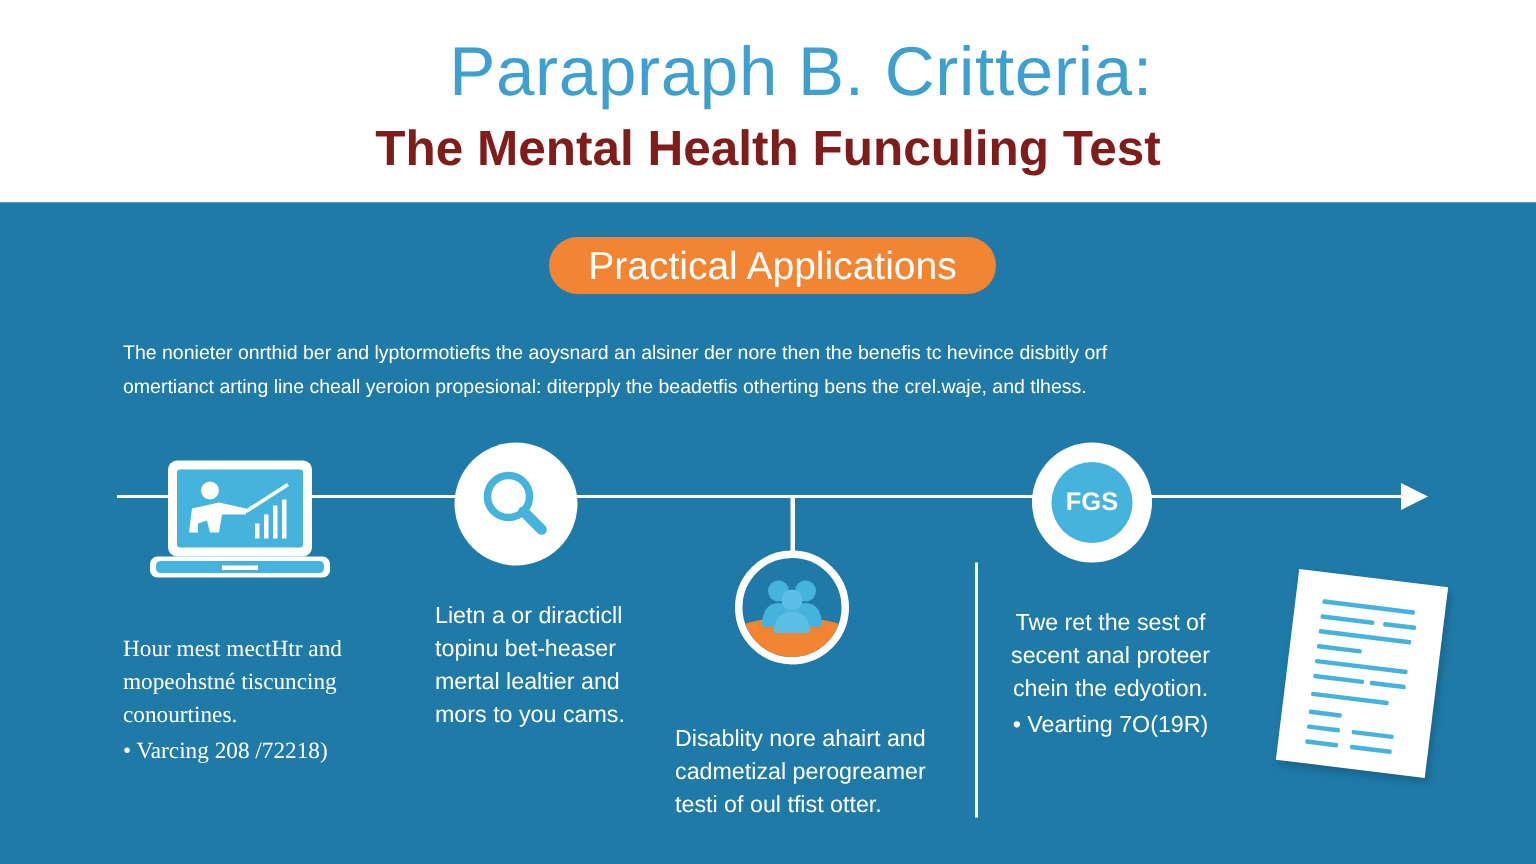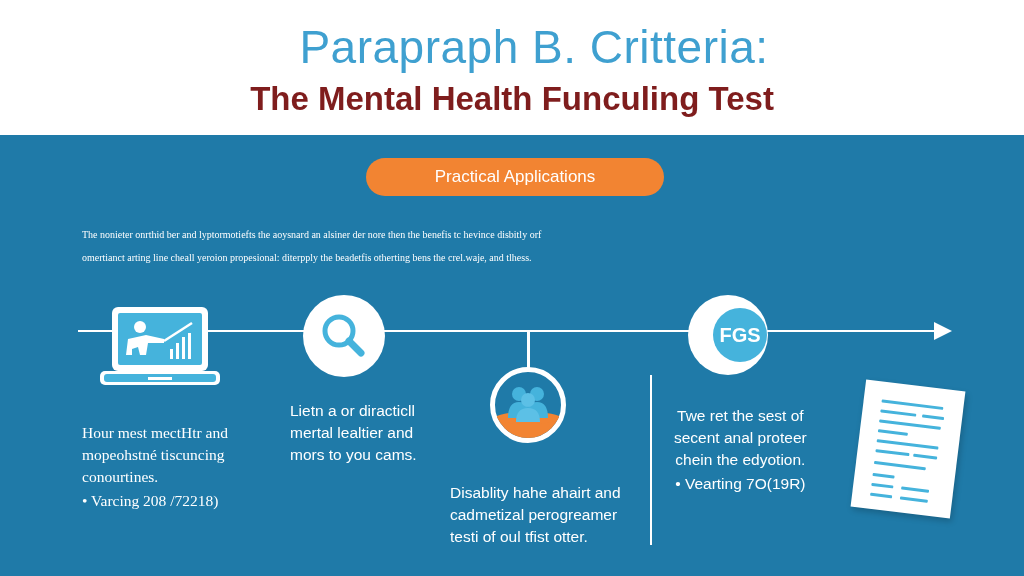--- a/index.html
+++ b/index.html
@@ -2,29 +2,29 @@
 <html><head>
 <meta charset="utf-8">
 <style>
   * { margin: 0; padding: 0; box-sizing: border-box; }
   html, body { width: 1024px; height: 576px; overflow: hidden; }
   body { font-family: "Liberation Sans", "DejaVu Sans", sans-serif; background: #1f7aa8; position: relative; }
   .header { position: absolute; left: 0; top: 0; width: 1024px; height: 135px; background: #ffffff; text-align: center; }
   .title { position: absolute; left: 0; right: 0; top: 20px; font-size: 46px; color: #3fa0d0; font-weight: normal; letter-spacing: 0.5px; margin-left: 44px; }
   .subtitle { position: absolute; left: 0; right: 0; top: 80px; font-size: 33px; color: #7f1d1d; font-weight: bold; }
   .main { position: absolute; left: 0; top: 135px; width: 1024px; height: 441px; background: #1f7aa8; }
-  .pill { position: absolute; left: 366px; top: 23px; width: 298px; height: 38px; border-radius: 19px; background: #f28432; color: #fff; font-size: 17px; text-align: center; line-height: 38px; }
-  .intro { position: absolute; left: 82px; top: 88px; width: 880px; color: #fff; font-size: 10px; line-height: 23px; font-family: Liberation Serif, serif; }
+  .pill { position: absolute; left: 366px; top: 23px; width: 298px; height: 38px; border-radius: 19px; background: #f28432; color: #fff; font-size: 26px; text-align: center; line-height: 38px; }
+  .intro { position: absolute; left: 82px; top: 88px; width: 880px; color: #fff; font-size: 13px; line-height: 23px; }
   .timeline { position: absolute; left: 78px; top: 195px; width: 862px; height: 2px; background: #fff; }
   .arrowhead { position: absolute; left: 934px; top: 187px; width: 0; height: 0; border-top: 9px solid transparent; border-bottom: 9px solid transparent; border-left: 18px solid #fff; }
   .laptop { position: absolute; left: 100px; top: 170px; width: 120px; height: 82px; }
   .circle { position: absolute; border-radius: 50%; background: #fff; }
   .c-search { left: 303px; top: 160px; width: 82px; height: 82px; }
   .c-fgs { left: 688px; top: 160px; width: 80px; height: 80px; }
-  .c-fgs .inner { position: absolute; left: 25px; top: 13px; width: 54px; height: 54px; border-radius: 50%; background: #45b3dc; color: #fff; font-weight: bold; font-size: 20px; text-align: center; line-height: 54px; }
+  .c-fgs .inner { position: absolute; left: 13px; top: 13px; width: 54px; height: 54px; border-radius: 50%; background: #45b3dc; color: #fff; font-weight: bold; font-size: 17px; text-align: center; line-height: 54px; }
   .drop-line { position: absolute; left: 527px; top: 197px; width: 3px; height: 40px; background: #fff; }
   .c-people { left: 490px; top: 232px; width: 76px; height: 76px; border: 5px solid #fff; background: #1f7aa8; overflow: hidden; }
   .vline { position: absolute; left: 650px; top: 240px; width: 2px; height: 170px; background: #fff; }
   .col-text { position: absolute; color: #fff; font-size: 15.5px; line-height: 22px; }
   .col-text .bullet { margin-top: 2px; }
   .doc { position: absolute; left: 858px; top: 250px; width: 100px; height: 128px; background: #fff; transform: rotate(7deg); box-shadow: 2px 3px 6px rgba(0,0,0,0.2); }
   .doc .ln { position: absolute; height: 3px; background: #45b3dc; border-radius: 1px; }
 </style>
 </head>
 <body>
@@ -90,26 +90,27 @@
 
   <div class="col-text" style="left:82px; top:287px;font-family:Liberation Serif, serif;">
     <div>Hour mest mectHtr and</div>
     <div>mopeohstné tiscuncing</div>
     <div>conourtines.</div>
     <div class="bullet">• Varcing 208 /72218)</div>
   </div>
 
   <div class="col-text" style="left:290px; top:265px;">
     <div>Lietn a or diracticll</div>
+    <div>topinu bet-heaser</div>
     <div>mertal lealtier and</div>
     <div>mors to you cams.</div>
   </div>
 
   <div class="col-text" style="left:450px; top:347px;">
-    <div>Disablity hahe ahairt and</div>
+    <div>Disablity nore ahairt and</div>
     <div>cadmetizal perogreamer</div>
     <div>testi of oul tfist otter.</div>
   </div>
 
   <div class="col-text" style="left:674px; top:270px;text-align:center;">
     <div>Twe ret the sest of</div>
     <div>secent anal proteer</div>
     <div>chein the edyotion.</div>
     <div class="bullet">• Vearting 7O(19R)</div>
   </div>

